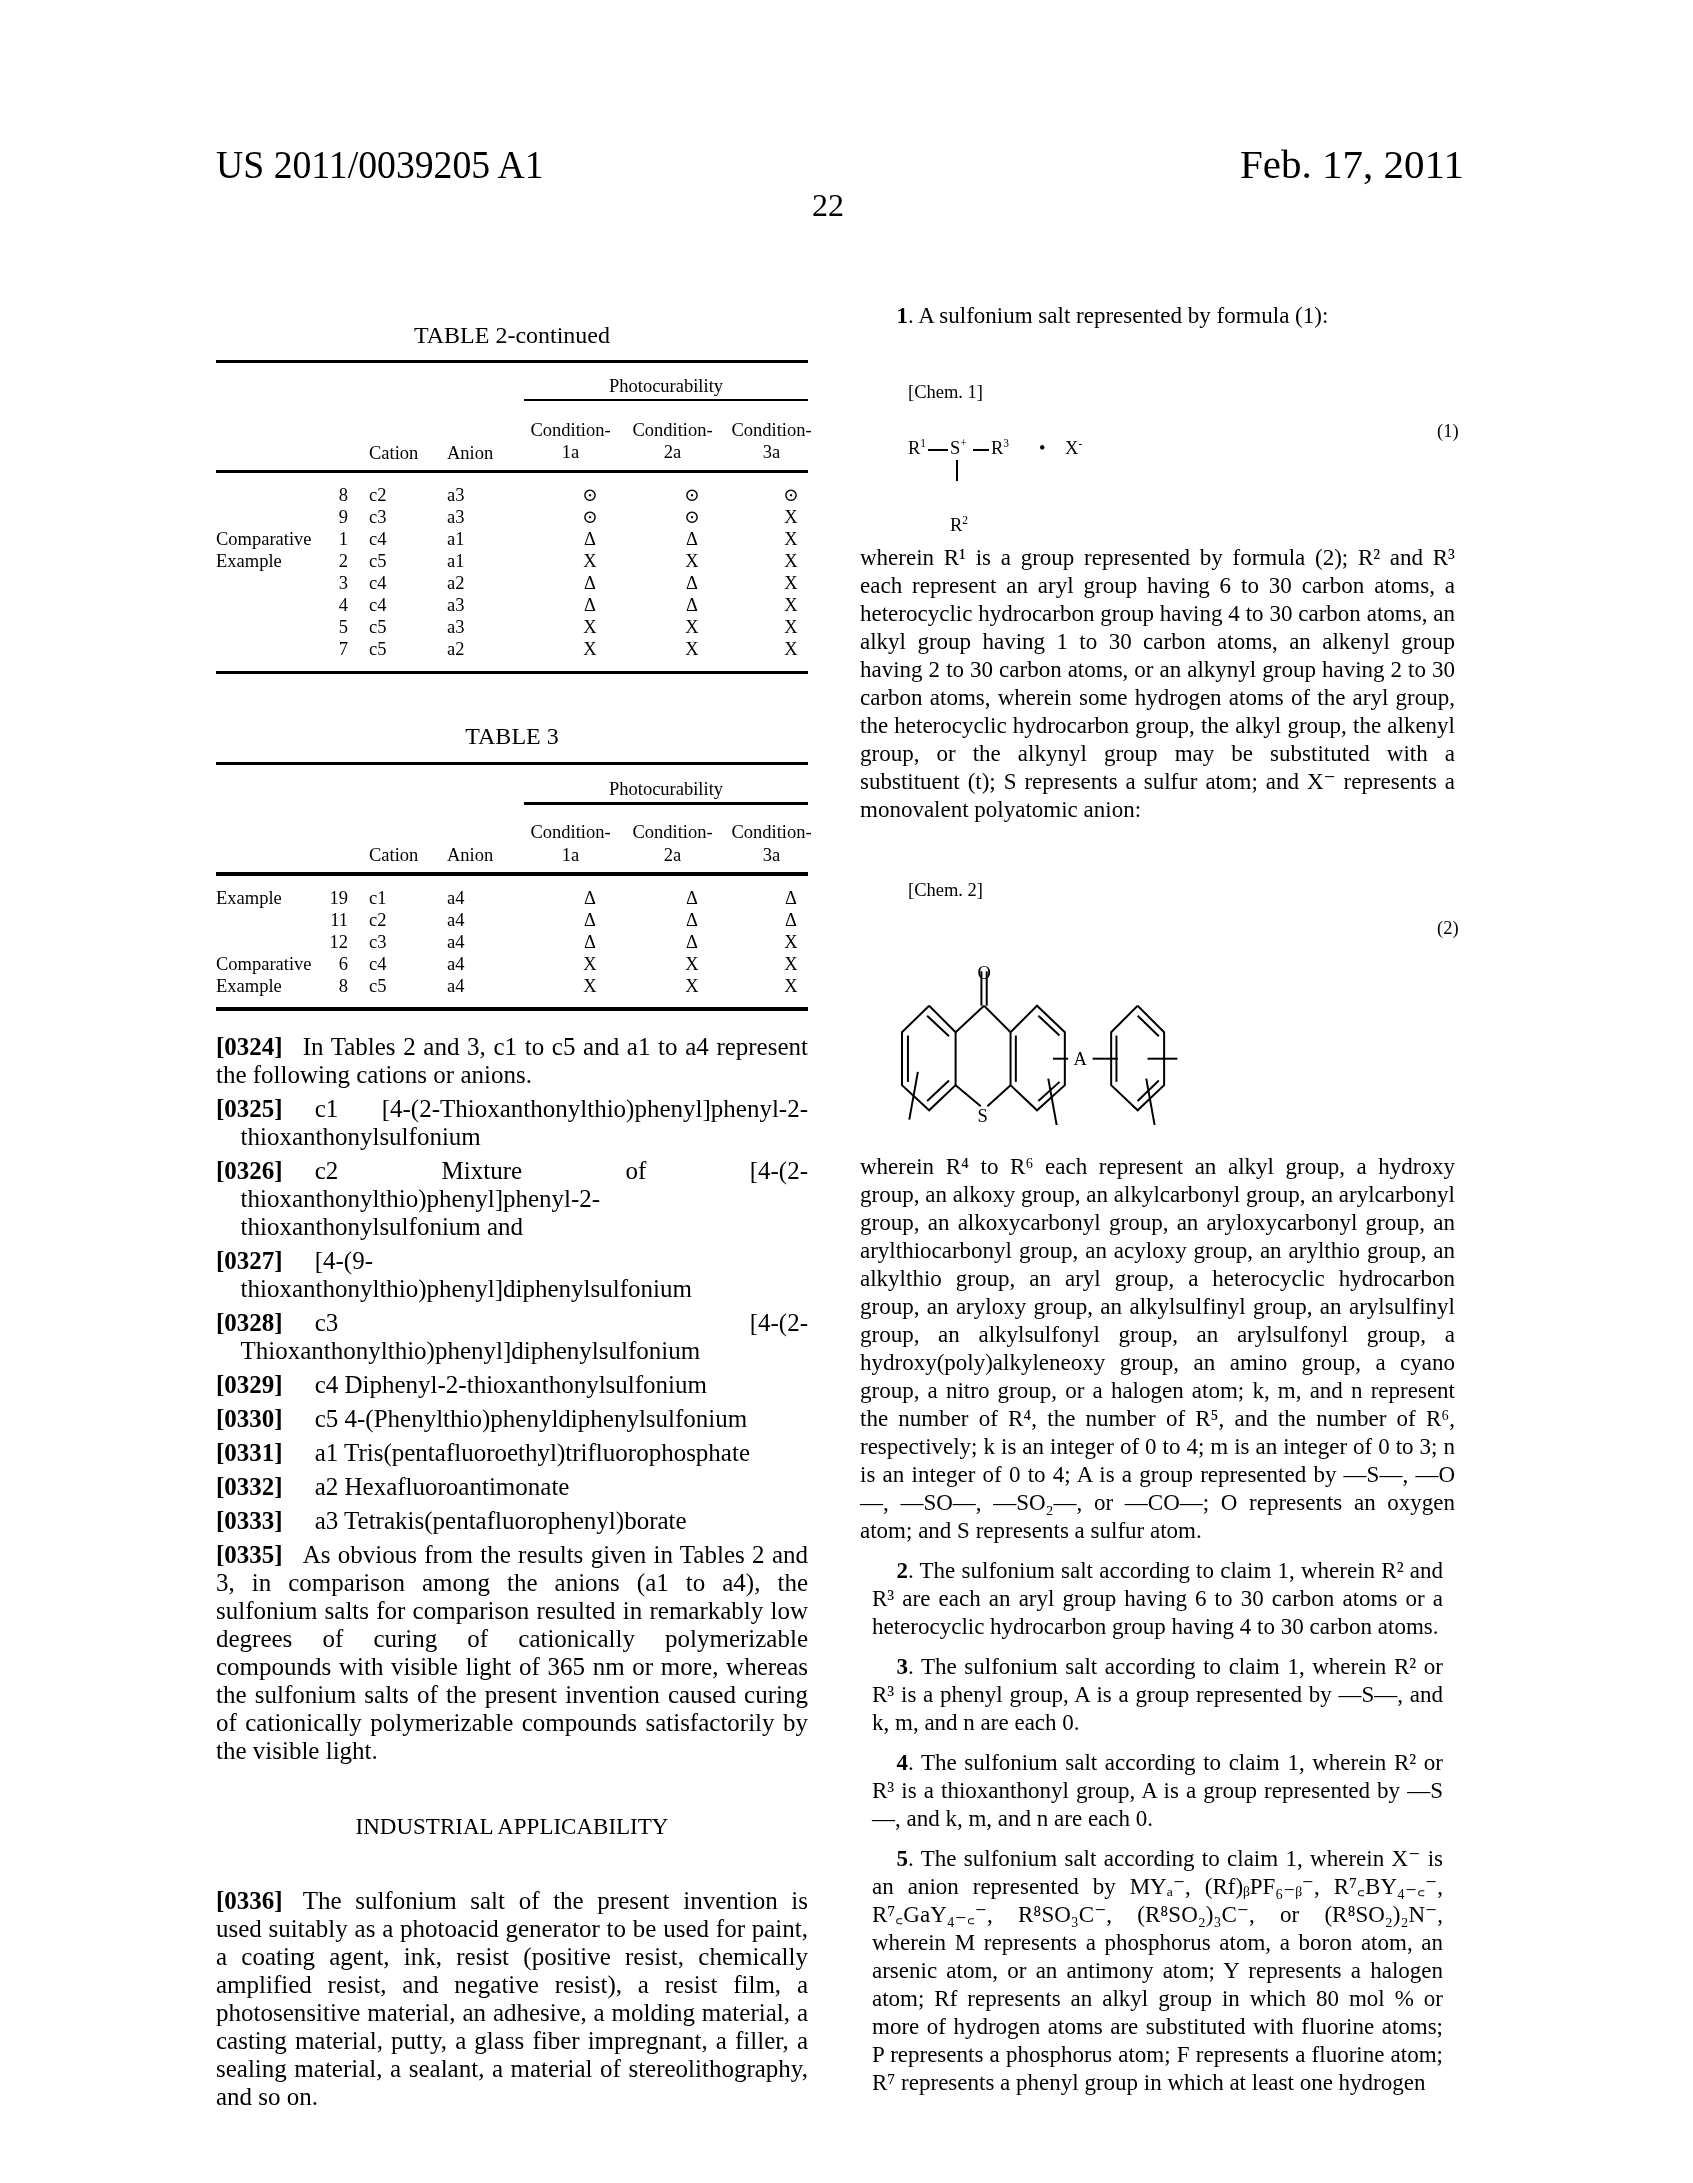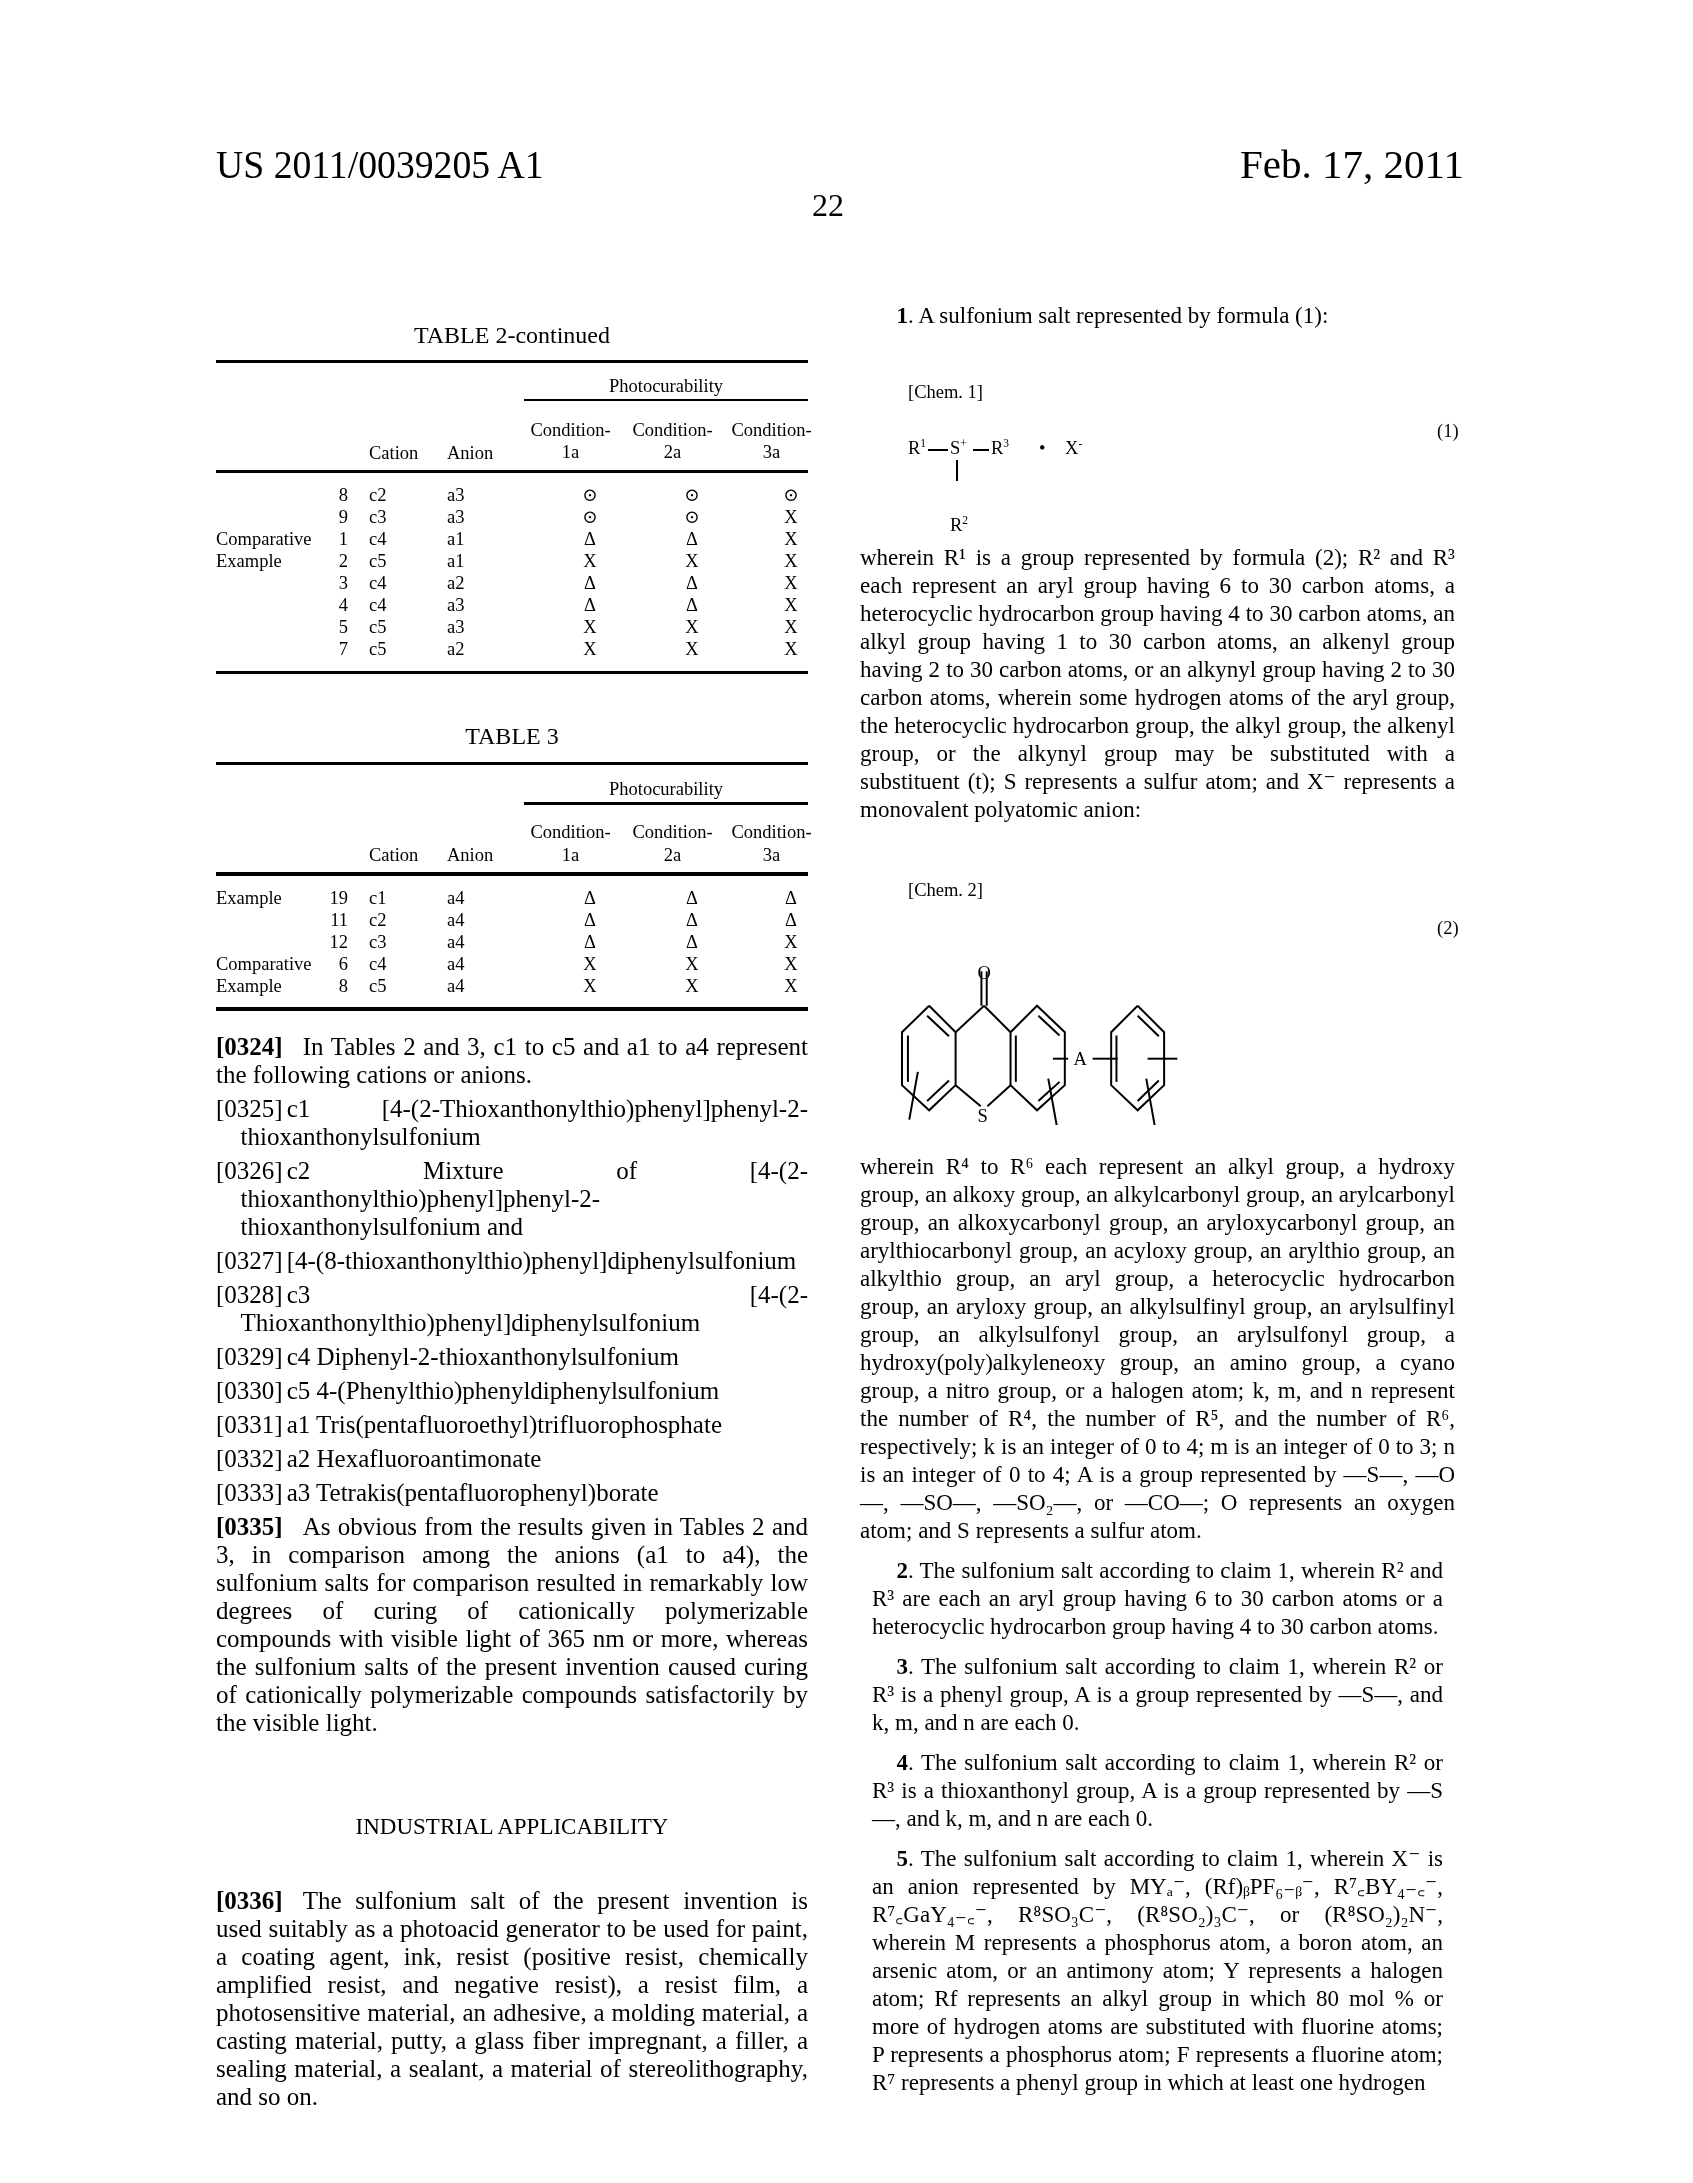--- a/index.html
+++ b/index.html
@@ -26,21 +26,21 @@
   .c-r1 { left:308px; width:132px; text-align:center; }
   .c-r2 { left:410px; width:132px; text-align:center; }
   .c-r3 { left:509px; width:132px; text-align:center; }
 
   
   .col-left { position:absolute; left:216px; width:592px; font-size:25px; line-height:28px; }
   .col-right { position:absolute; left:860px; width:595px; font-size:23px; line-height:28px; }
   .para { text-align:justify; margin:0 0 6px 0; }
   .para .pnum { font-weight:bold; margin-right:20px; }
   .hang { padding-left:24.5px; text-indent:-24.5px; text-align:justify; margin:0 0 6px 0; }
-  .hang .pnum { font-weight:normal; margin-right:4px; }
+  .hang .pnum { font-weight:bold; margin-right:32px; }
   .center-head { text-align:center; font-size:23px; }
   .claim { text-indent:24.5px; text-align:justify; margin:12px; }
   .claim b { font-weight:bold; }
   .chem-label { font-size:18.5px; }
   sup, sub { font-size:0.62em; line-height:0; }
 </style>
 </head>
 <body>
 
 <div class="abs hdr-left">US 2011/0039205 A1</div>
@@ -217,21 +217,21 @@
         <span class="c c-r3">X</span>
       </div>
     </div>
   <div class="rule-thick"></div>
 </div>
 
 <div class="col-left" id="left-paras" style="top:1033px;">
     <p class="para"><span class="pnum">[0324]</span><span>In Tables 2 and 3, c1 to c5 and a1 to a4 represent the following cations or anions.</span></p>
     <p class="hang"><span class="pnum">[0325]</span><span>c1 [4-(2-Thioxanthonylthio)phenyl]phenyl-2-thioxanthonylsulfonium</span></p>
     <p class="hang"><span class="pnum">[0326]</span><span>c2 Mixture of [4-(2-thioxanthonylthio)phenyl]phenyl-2-thioxanthonylsulfonium and</span></p>
-    <p class="hang"><span class="pnum">[0327]</span><span>[4-(8-thioxanthonylthio)phenyl]diphenylsulfonium</span></p>
+    <p class="hang"><span class="pnum">[0327]</span><span>[4-(9-thioxanthonylthio)phenyl]diphenylsulfonium</span></p>
     <p class="hang"><span class="pnum">[0328]</span><span>c3 [4-(2-Thioxanthonylthio)phenyl]diphenylsulfonium</span></p>
     <p class="hang"><span class="pnum">[0329]</span><span>c4 Diphenyl-2-thioxanthonylsulfonium</span></p>
     <p class="hang"><span class="pnum">[0330]</span><span>c5 4-(Phenylthio)phenyldiphenylsulfonium</span></p>
     <p class="hang"><span class="pnum">[0331]</span><span>a1 Tris(pentafluoroethyl)trifluorophosphate</span></p>
     <p class="hang"><span class="pnum">[0332]</span><span>a2 Hexafluoroantimonate</span></p>
     <p class="hang"><span class="pnum">[0333]</span><span>a3 Tetrakis(pentafluorophenyl)borate</span></p>
     <p class="para"><span class="pnum">[0335]</span><span>As obvious from the results given in Tables 2 and 3, in comparison among the anions (a1 to a4), the sulfonium salts for comparison resulted in remarkably low degrees of curing of cationically polymerizable compounds with visible light of 365 nm or more, whereas the sulfonium salts of the present invention caused curing of cationically polymerizable compounds satisfactorily by the visible light.</span></p>
   </div>
 
 <div class="abs center-head" style="left:216px; width:592px; top:1814px;">INDUSTRIAL APPLICABILITY</div>

